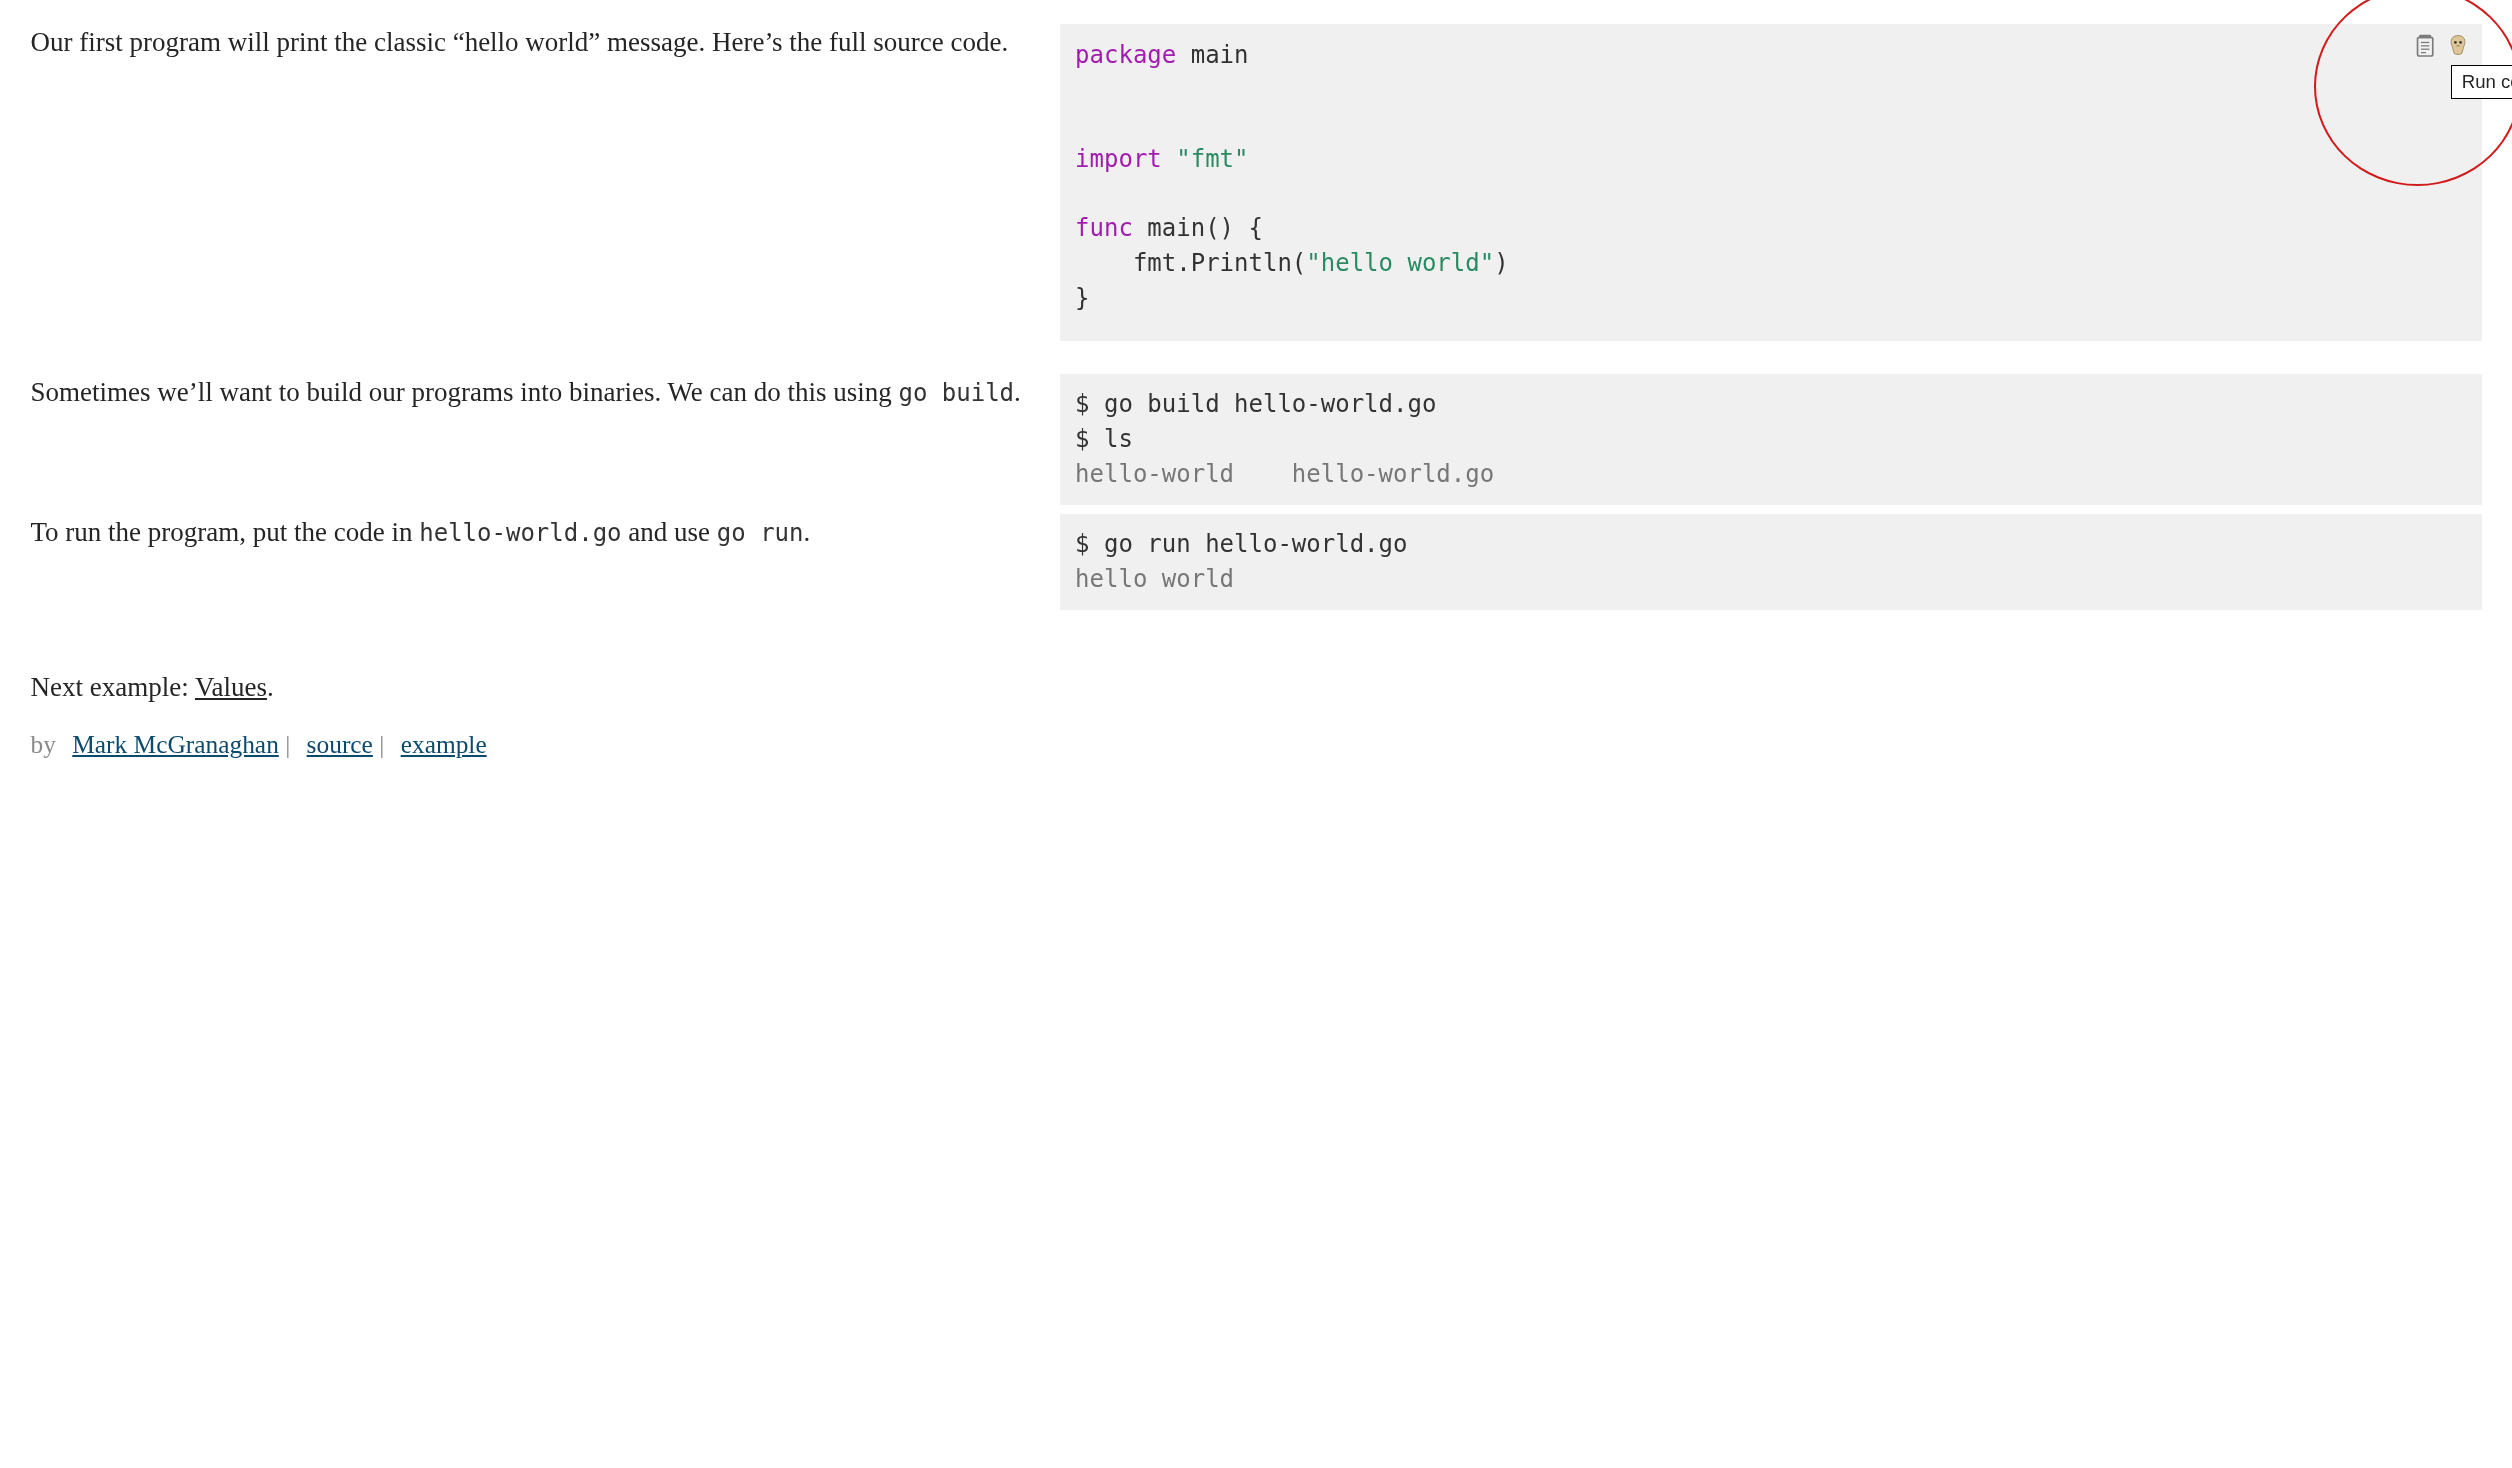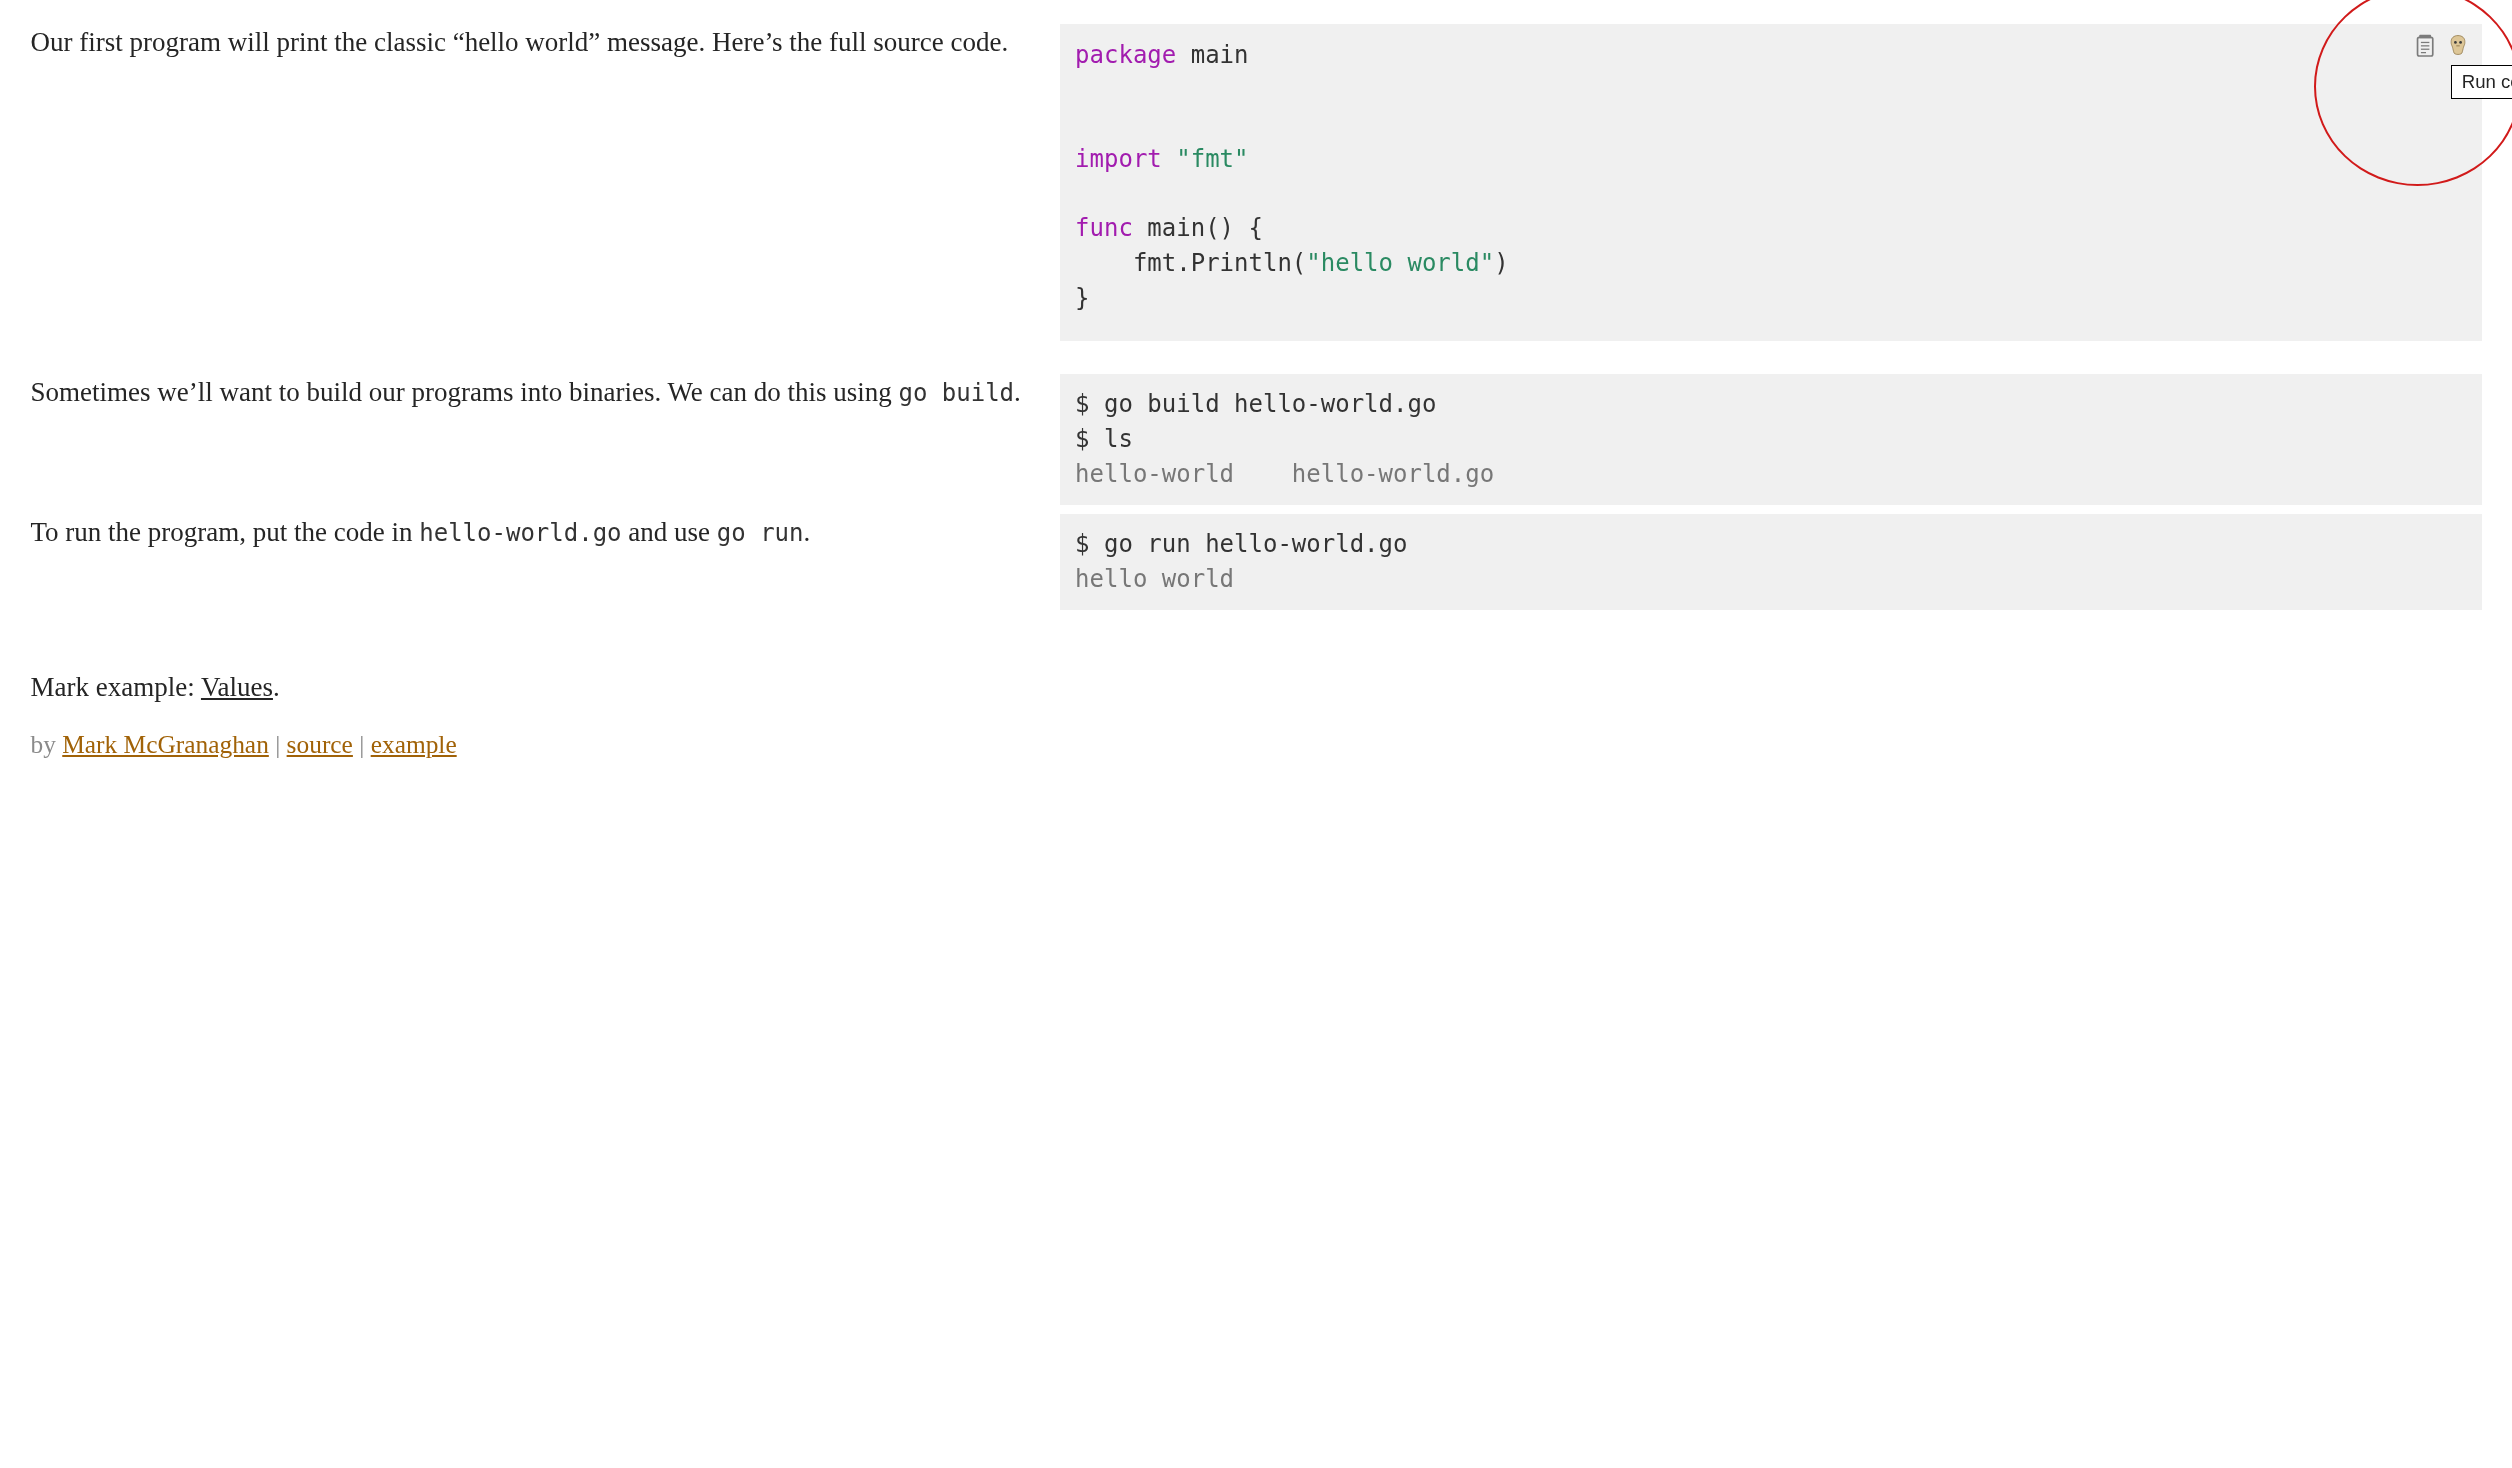--- a/index.html
+++ b/index.html
@@ -115,21 +115,21 @@
     font-size: 27px;
   }
   .next a, .footer a {
     color: #252525;
   }
   .footer {
     margin-top: 17px;
     font-size: 25.4px;
     color: #8a8a8a;
   }
-  .footer a { color: #a16207; }
+  .footer a { color: #0c4a6e; margin-left: 10px; }
   
   .first-code-wrap { position: relative; }
 </style>
 </head>
 <body>
 
 <div class="page">
 
 
   <table class="rows">
@@ -204,21 +204,21 @@
 
     <tr class="spacer-row">
           <td></td>
           <td></td>
         </tr>
 
   </tbody>
     </table>
 
   <p class="next">
-    <span>Mark example: </span><a href="#">Values</a><span>.</span>
+    <span>Next example: </span><a href="#">Values</a><span>.</span>
   </p>
 
   <p class="footer">
     <span>by </span><a href="#">Mark McGranaghan</a><span> | </span><a href="#">source</a><span> | </span><a href="#">example</a>
   </p>
 
 </div>
 
 
 </body></html>

